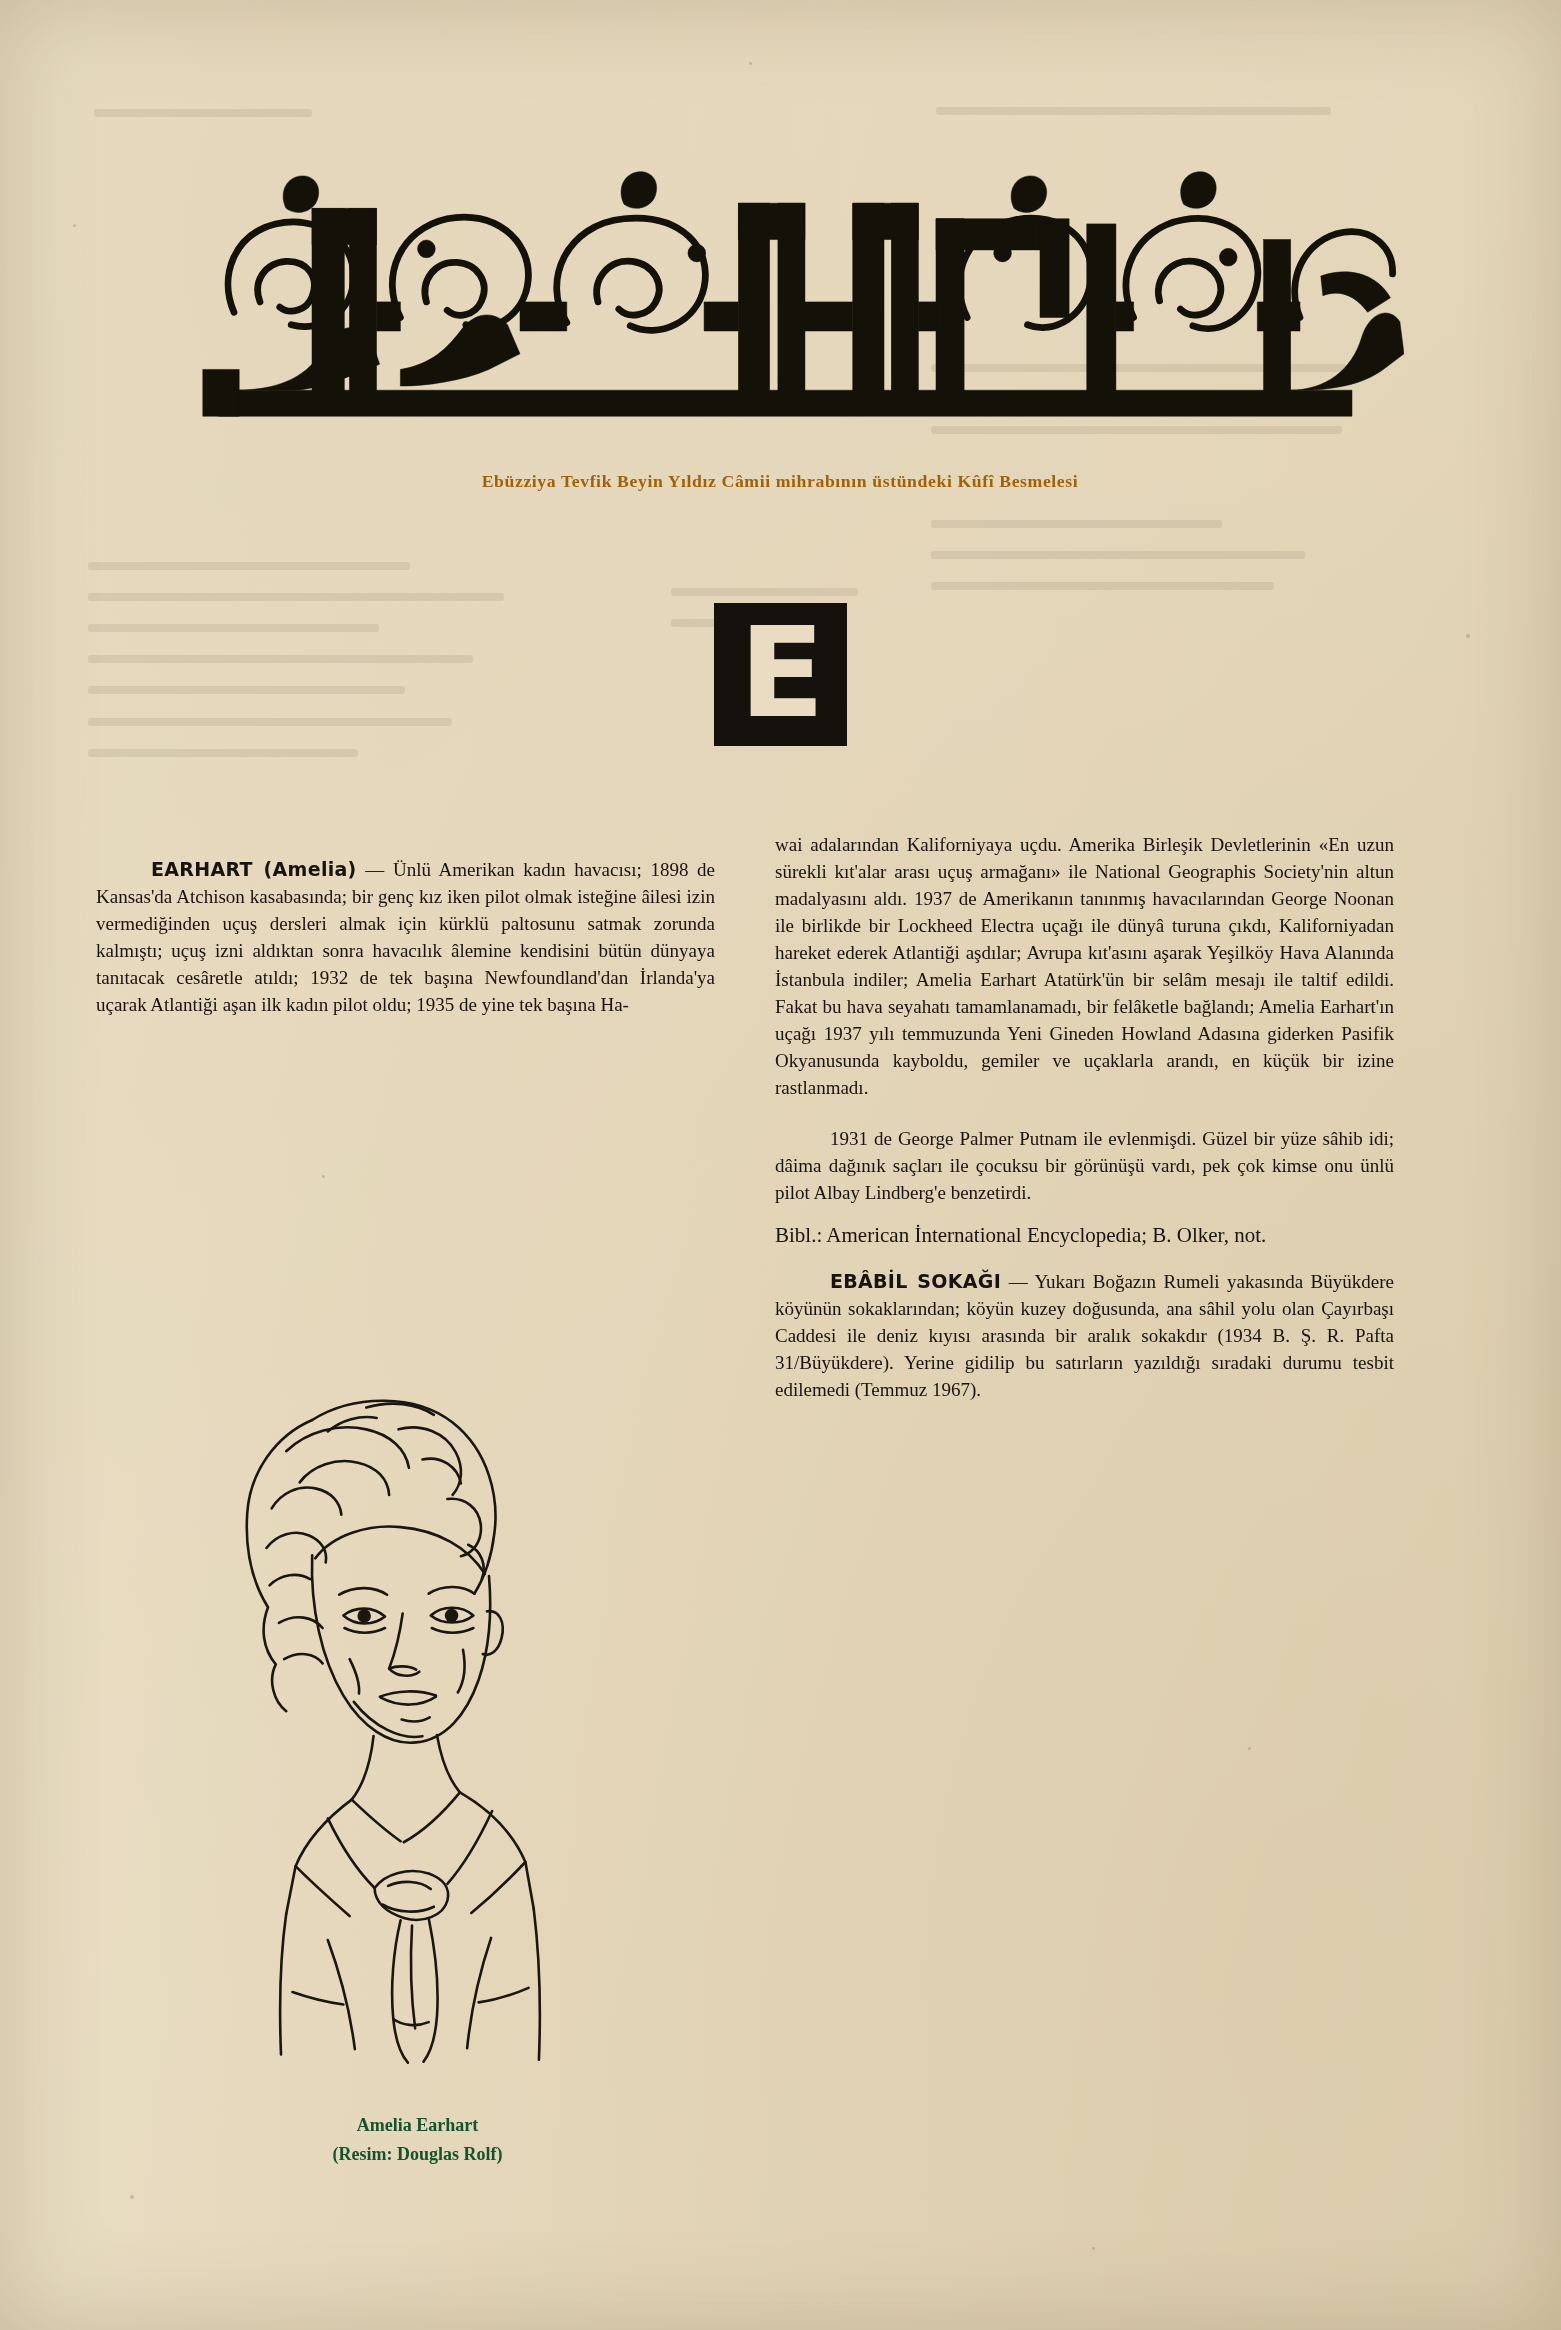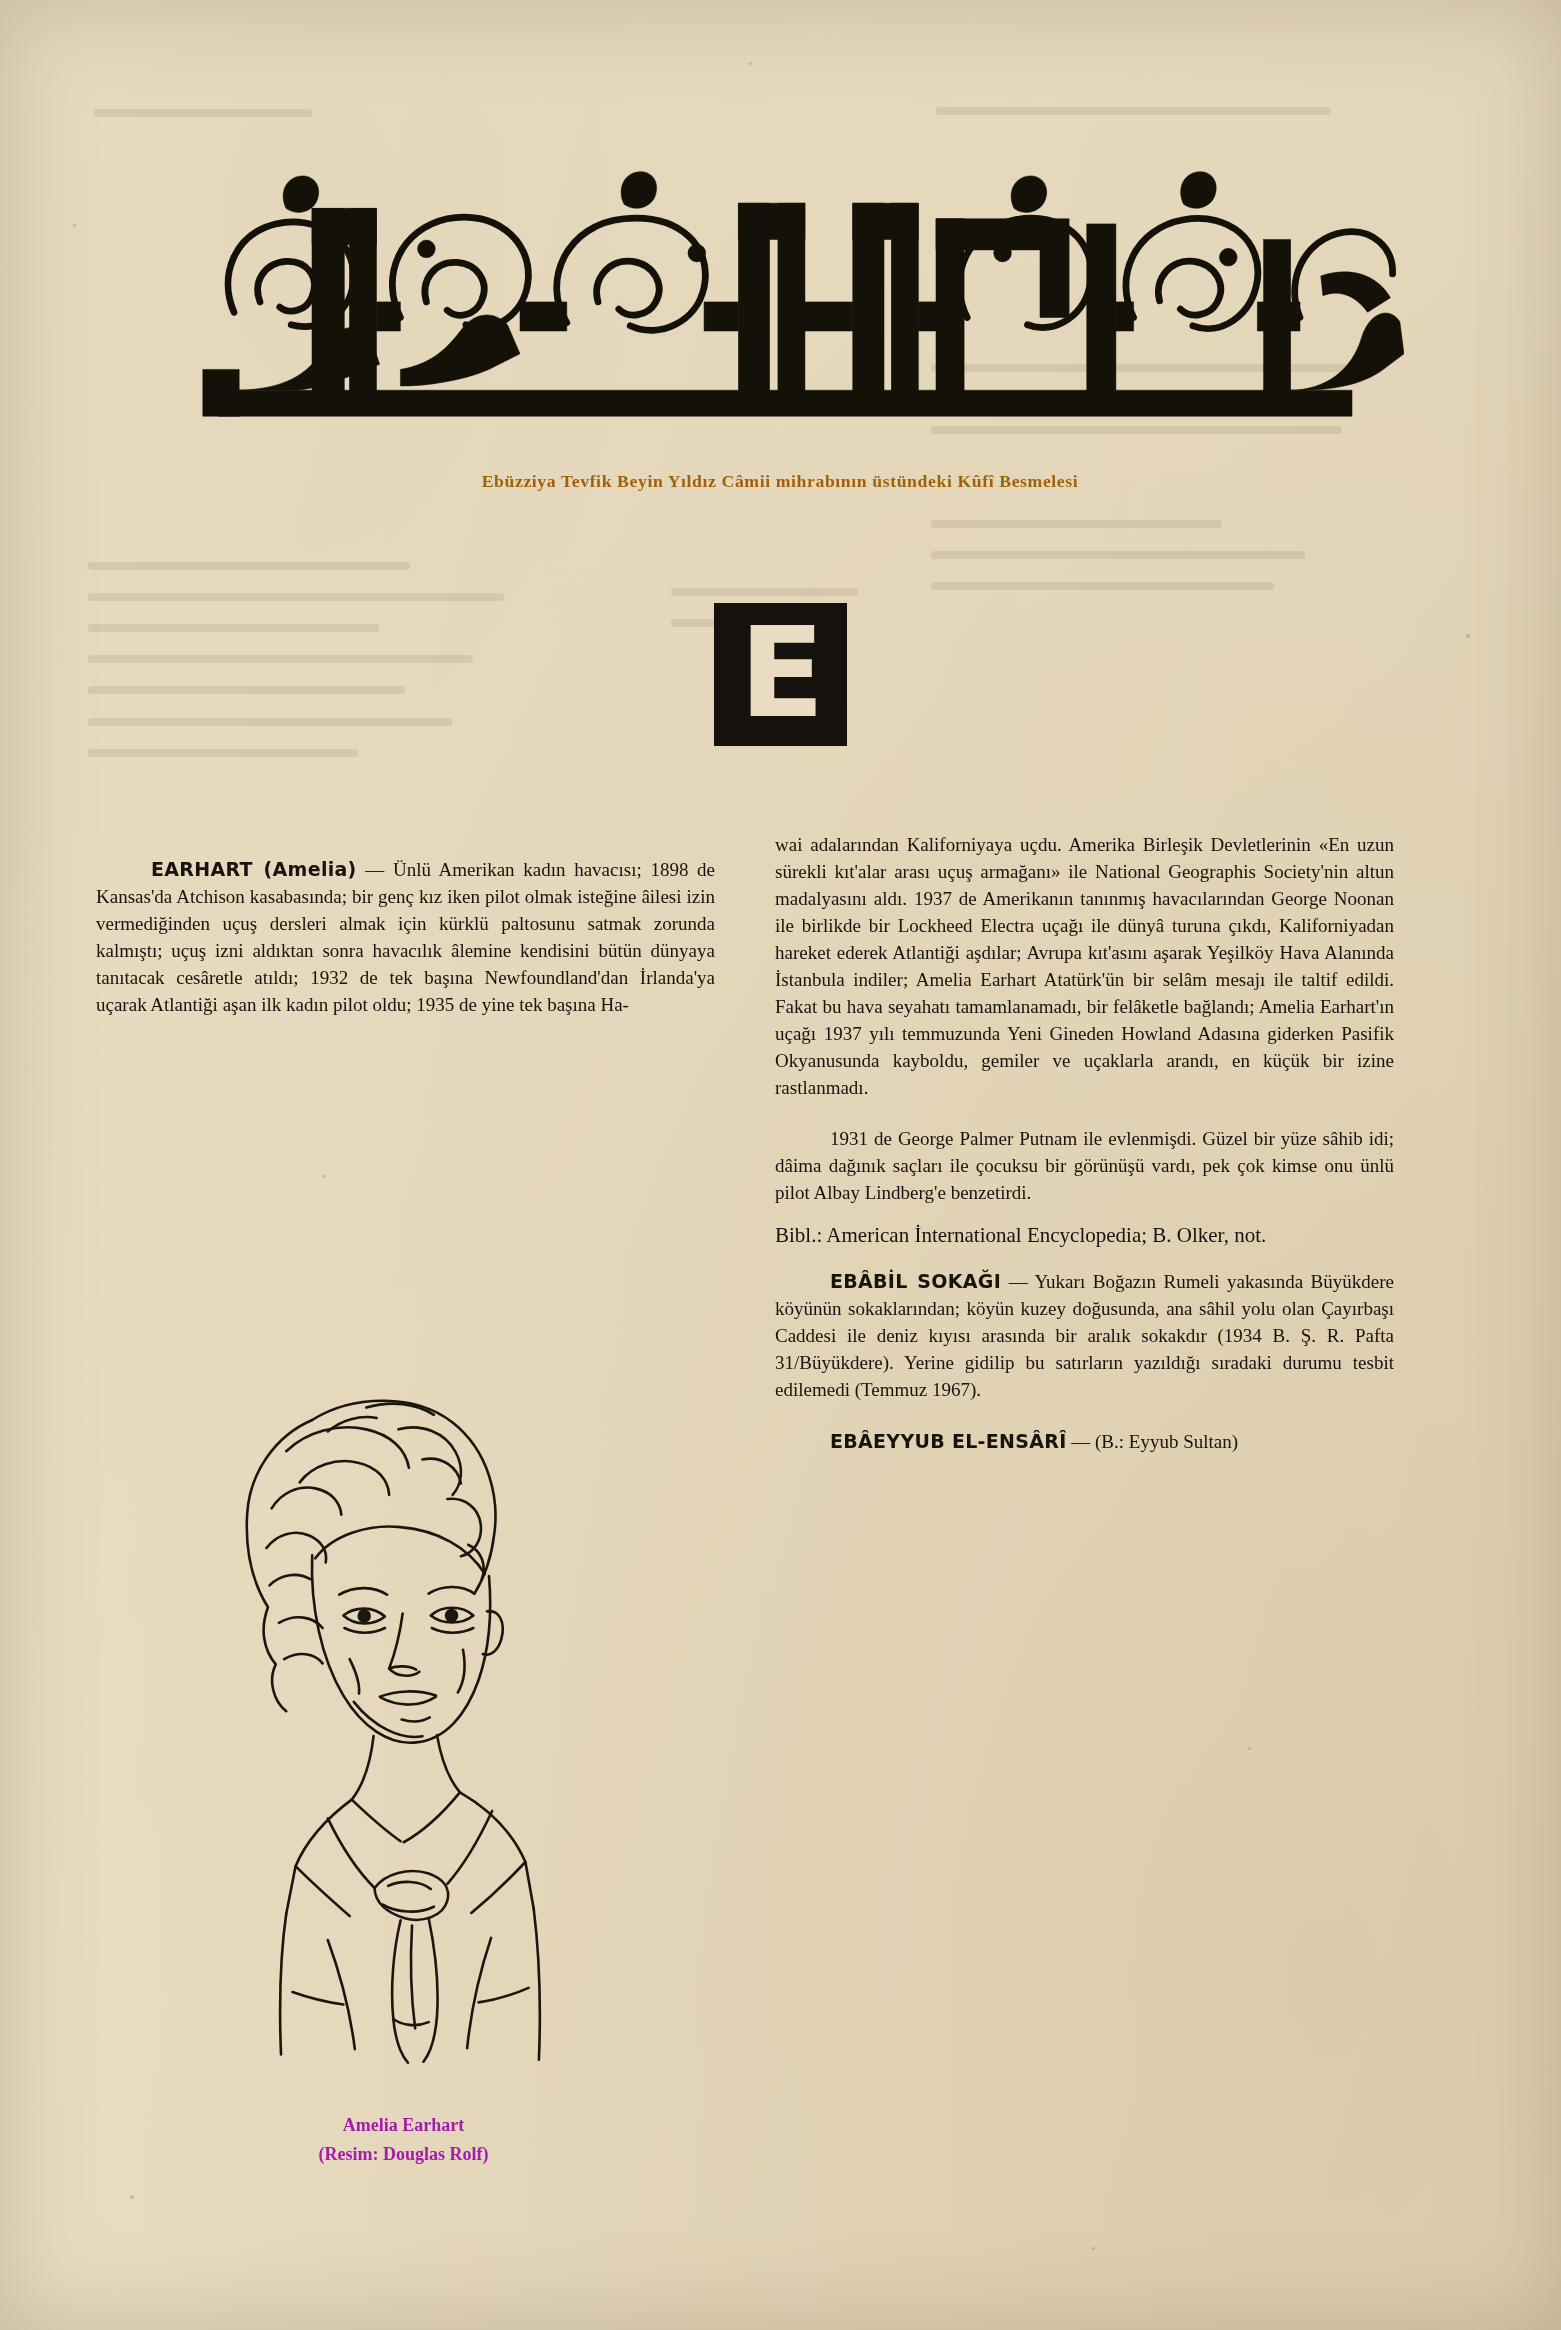--- a/index.html
+++ b/index.html
@@ -127,29 +127,29 @@
   .portrait-wrap {
     position:absolute;
     left: 156px;
     top: 1264px;
     width: 510px;
     height: 832px;
   }
   .portrait-wrap svg { width:100%; height:100%; display:block; }
   .portrait-caption {
     position:absolute;
-    left: 128px;
+    left: 142px;
     top: 2111px;
     width: 551px;
     text-align:center;
     font-family: "Liberation Serif", serif;
     font-weight: 700;
     font-size: 18px;
     line-height: 1.6;
-    color: #a21caf;
+    color: #14532d;
   }
 
   .specks { position:absolute; inset:0; pointer-events:none; }
   .specks i {
     position:absolute; display:block;
     background:#8b7b62; border-radius:50%; opacity:0.35;
   }
 </style>
 </head>
 <body>
@@ -259,23 +259,20 @@
     </p>
   </div>
 
   <div class="col col-right">
     <p>wai adalarından Kaliforniyaya uçdu. Amerika Birleşik Devletlerinin «En uzun sürekli kıt'alar arası uçuş armağanı» ile National Geographis Society'nin altun madalyasını aldı. 1937 de Amerikanın tanınmış havacılarından George Noonan ile birlikde bir Lockheed Electra uçağı ile dünyâ turuna çıkdı, Kaliforniyadan hareket ederek Atlantiği aşdılar; Avrupa kıt'asını aşarak Yeşilköy Hava Alanında İstanbula indiler; Amelia Earhart Atatürk'ün bir selâm mesajı ile taltif edildi. Fakat bu hava seyahatı tamamlanamadı, bir felâketle bağlandı; Amelia Earhart'ın uçağı 1937 yılı temmuzunda Yeni Gineden Howland Adasına giderken Pasifik Okyanusunda kayboldu, gemiler ve uçaklarla arandı, en küçük bir izine rastlanmadı.</p>
     <p class="indent">1931 de George Palmer Putnam ile evlenmişdi. Güzel bir yüze sâhib idi; dâima dağınık saçları ile çocuksu bir görünüşü vardı, pek çok kimse onu ünlü pilot Albay Lindberg'e benzetirdi.</p>
     <p class="bibl">Bibl.: American İnternational Encyclopedia; B. Olker, not.</p>
     <p class="indent" style="margin-top:17.7px;">
       <span class="entry-head">EBÂBİL SOKAĞI</span><span> — </span><span>Yukarı Boğazın Rumeli yakasında Büyükdere köyünün sokaklarından; köyün kuzey doğusunda, ana sâhil yolu olan Çayırbaşı Caddesi ile deniz kıyısı arasında bir aralık sokakdır (1934 B. Ş. R. Pafta 31/Büyükdere). Yerine gidilip bu satırların yazıldığı sıradaki durumu tesbit edilemedi (Temmuz 1967).</span>
     </p>
-    <p class="indent">
-      <span class="entry-head">EBÂEYYUB EL-ENSÂRÎ</span><span> — </span><span>(B.: Eyyub Sultan)</span>
-    </p>
   </div>
 
   <div class="portrait-wrap">
     <svg viewBox="0 0 980 1600" preserveAspectRatio="xMidYMid meet" aria-hidden="true">
       <g fill="none" stroke="#1a1610" stroke-width="5" stroke-linecap="round" stroke-linejoin="round">
 
         <path d="M300 300 C 230 330, 180 400, 175 480 C 170 560, 190 620, 215 660
                  C 200 700, 205 740, 230 770 C 215 800, 225 840, 250 860"></path>
         <path d="M300 300 C 380 250, 500 250, 570 305 C 640 360, 660 450, 650 520
                  C 644 570, 628 608, 612 634"></path>

